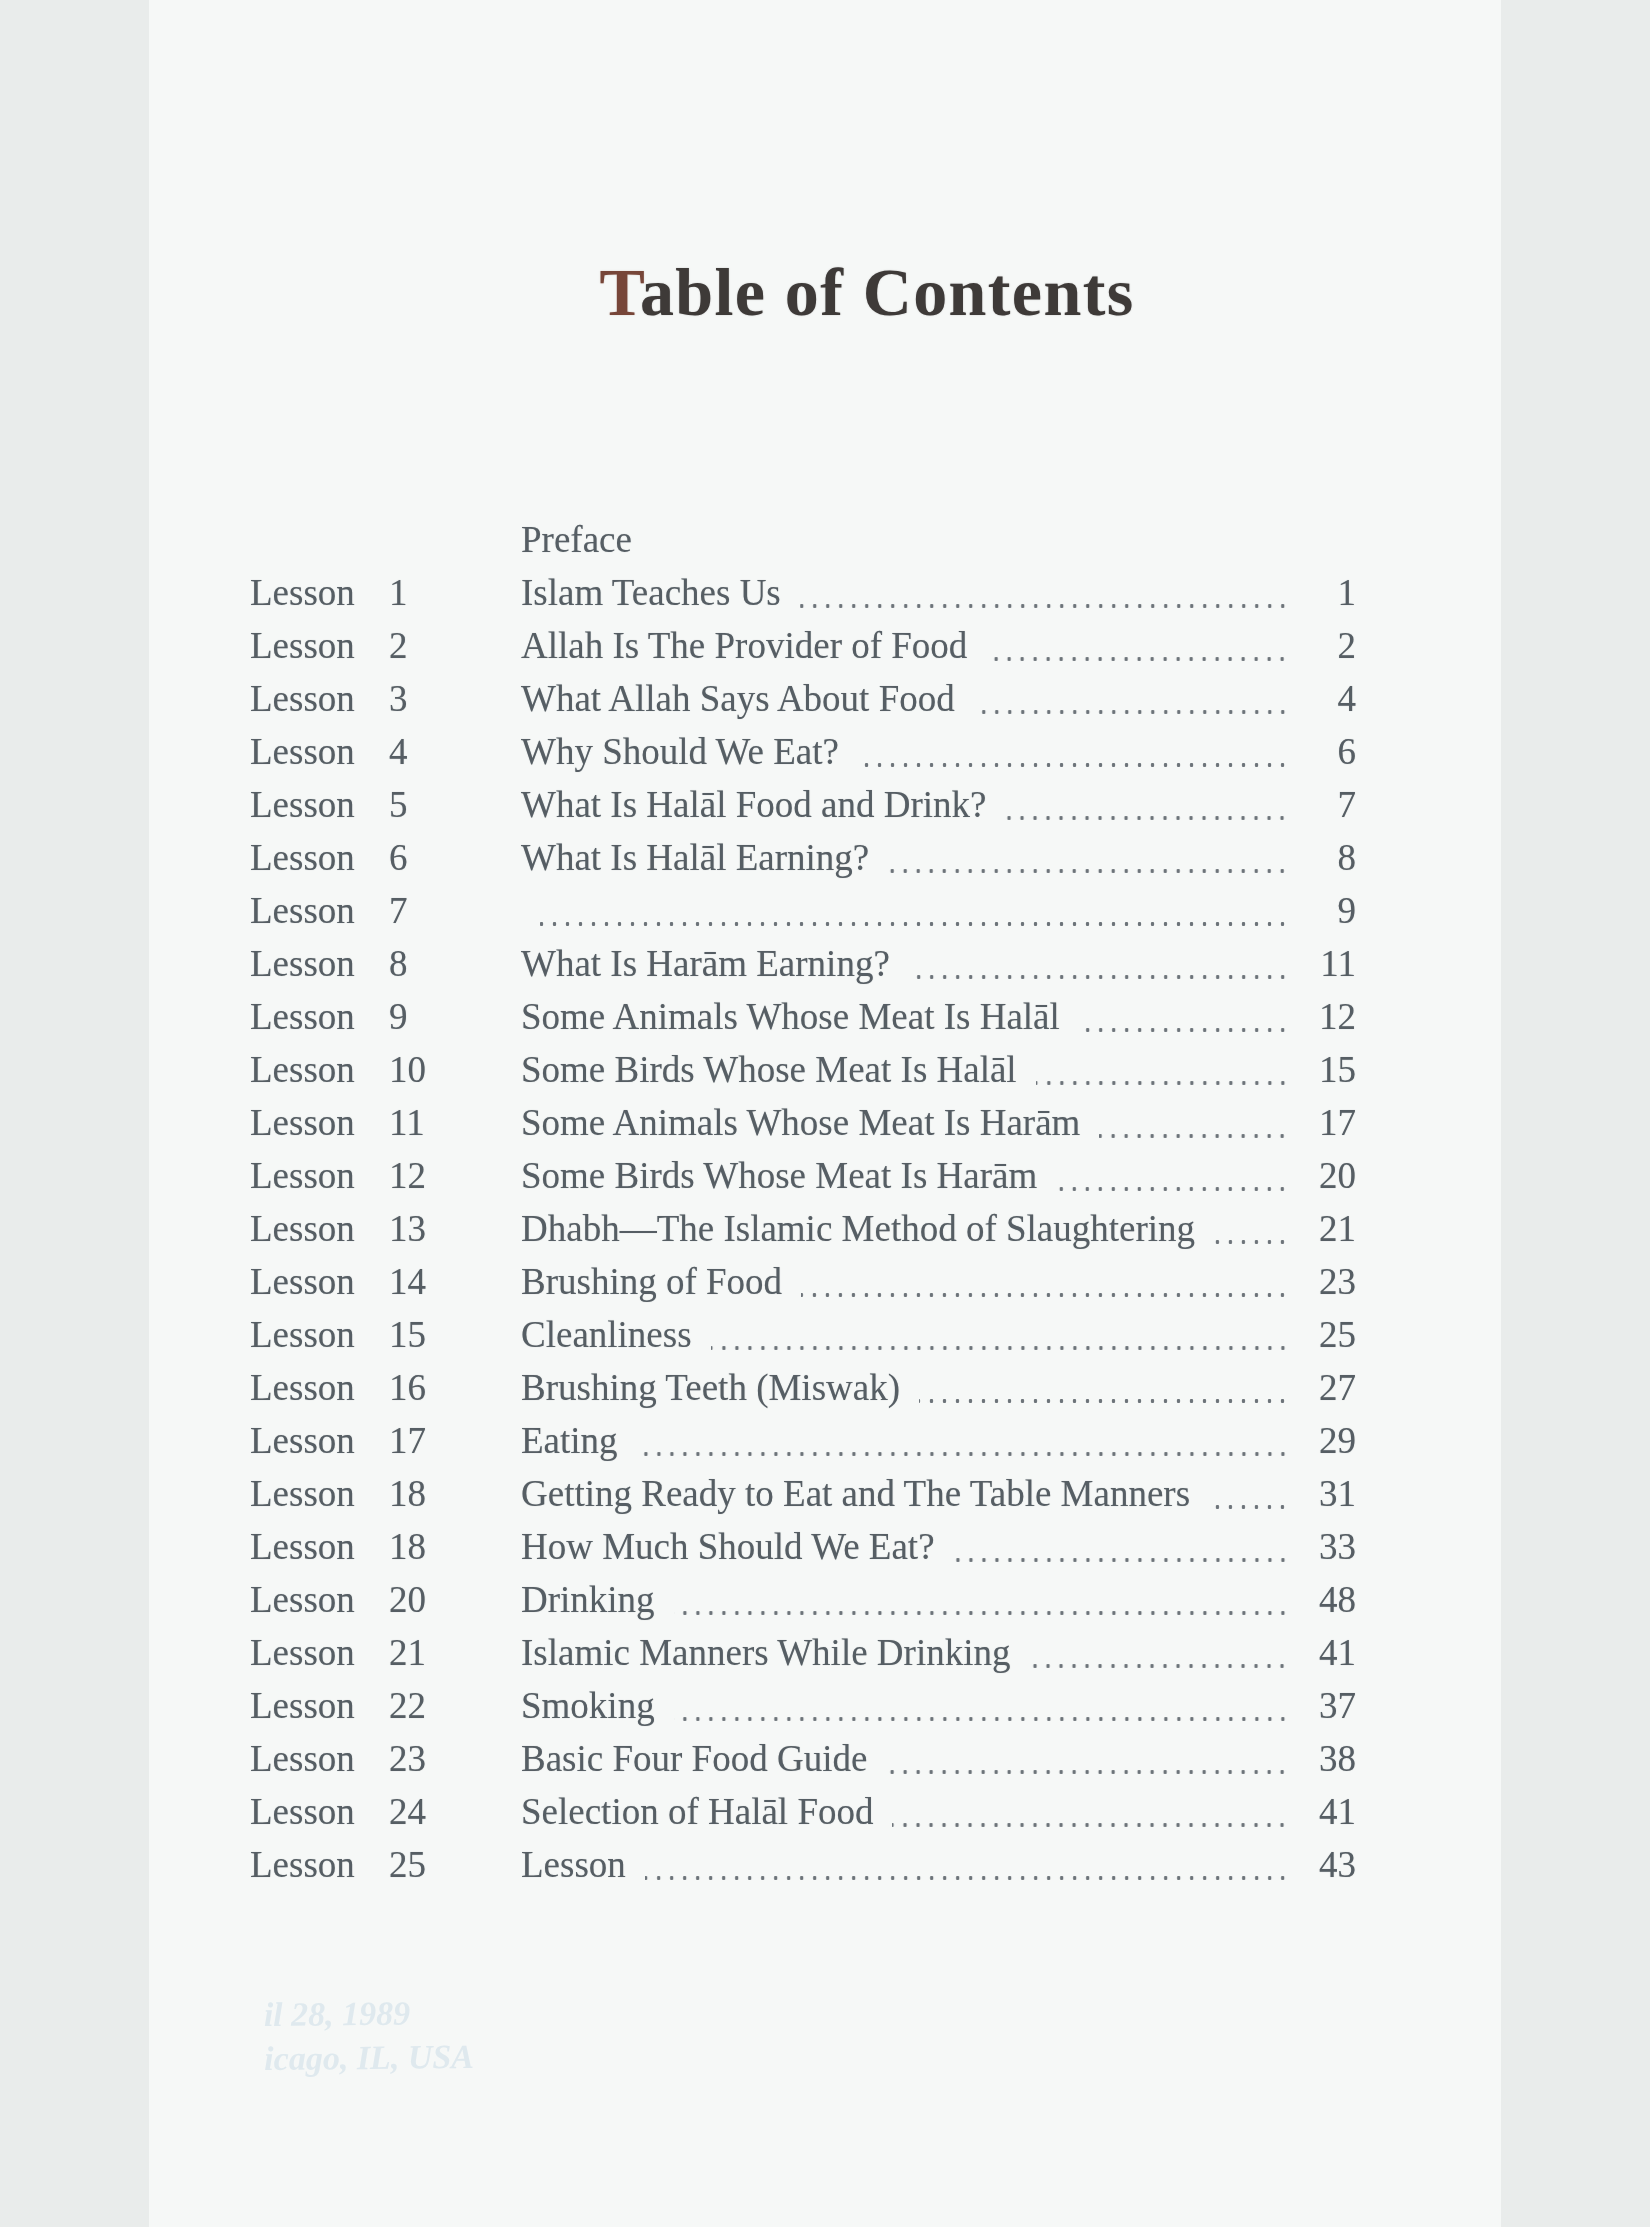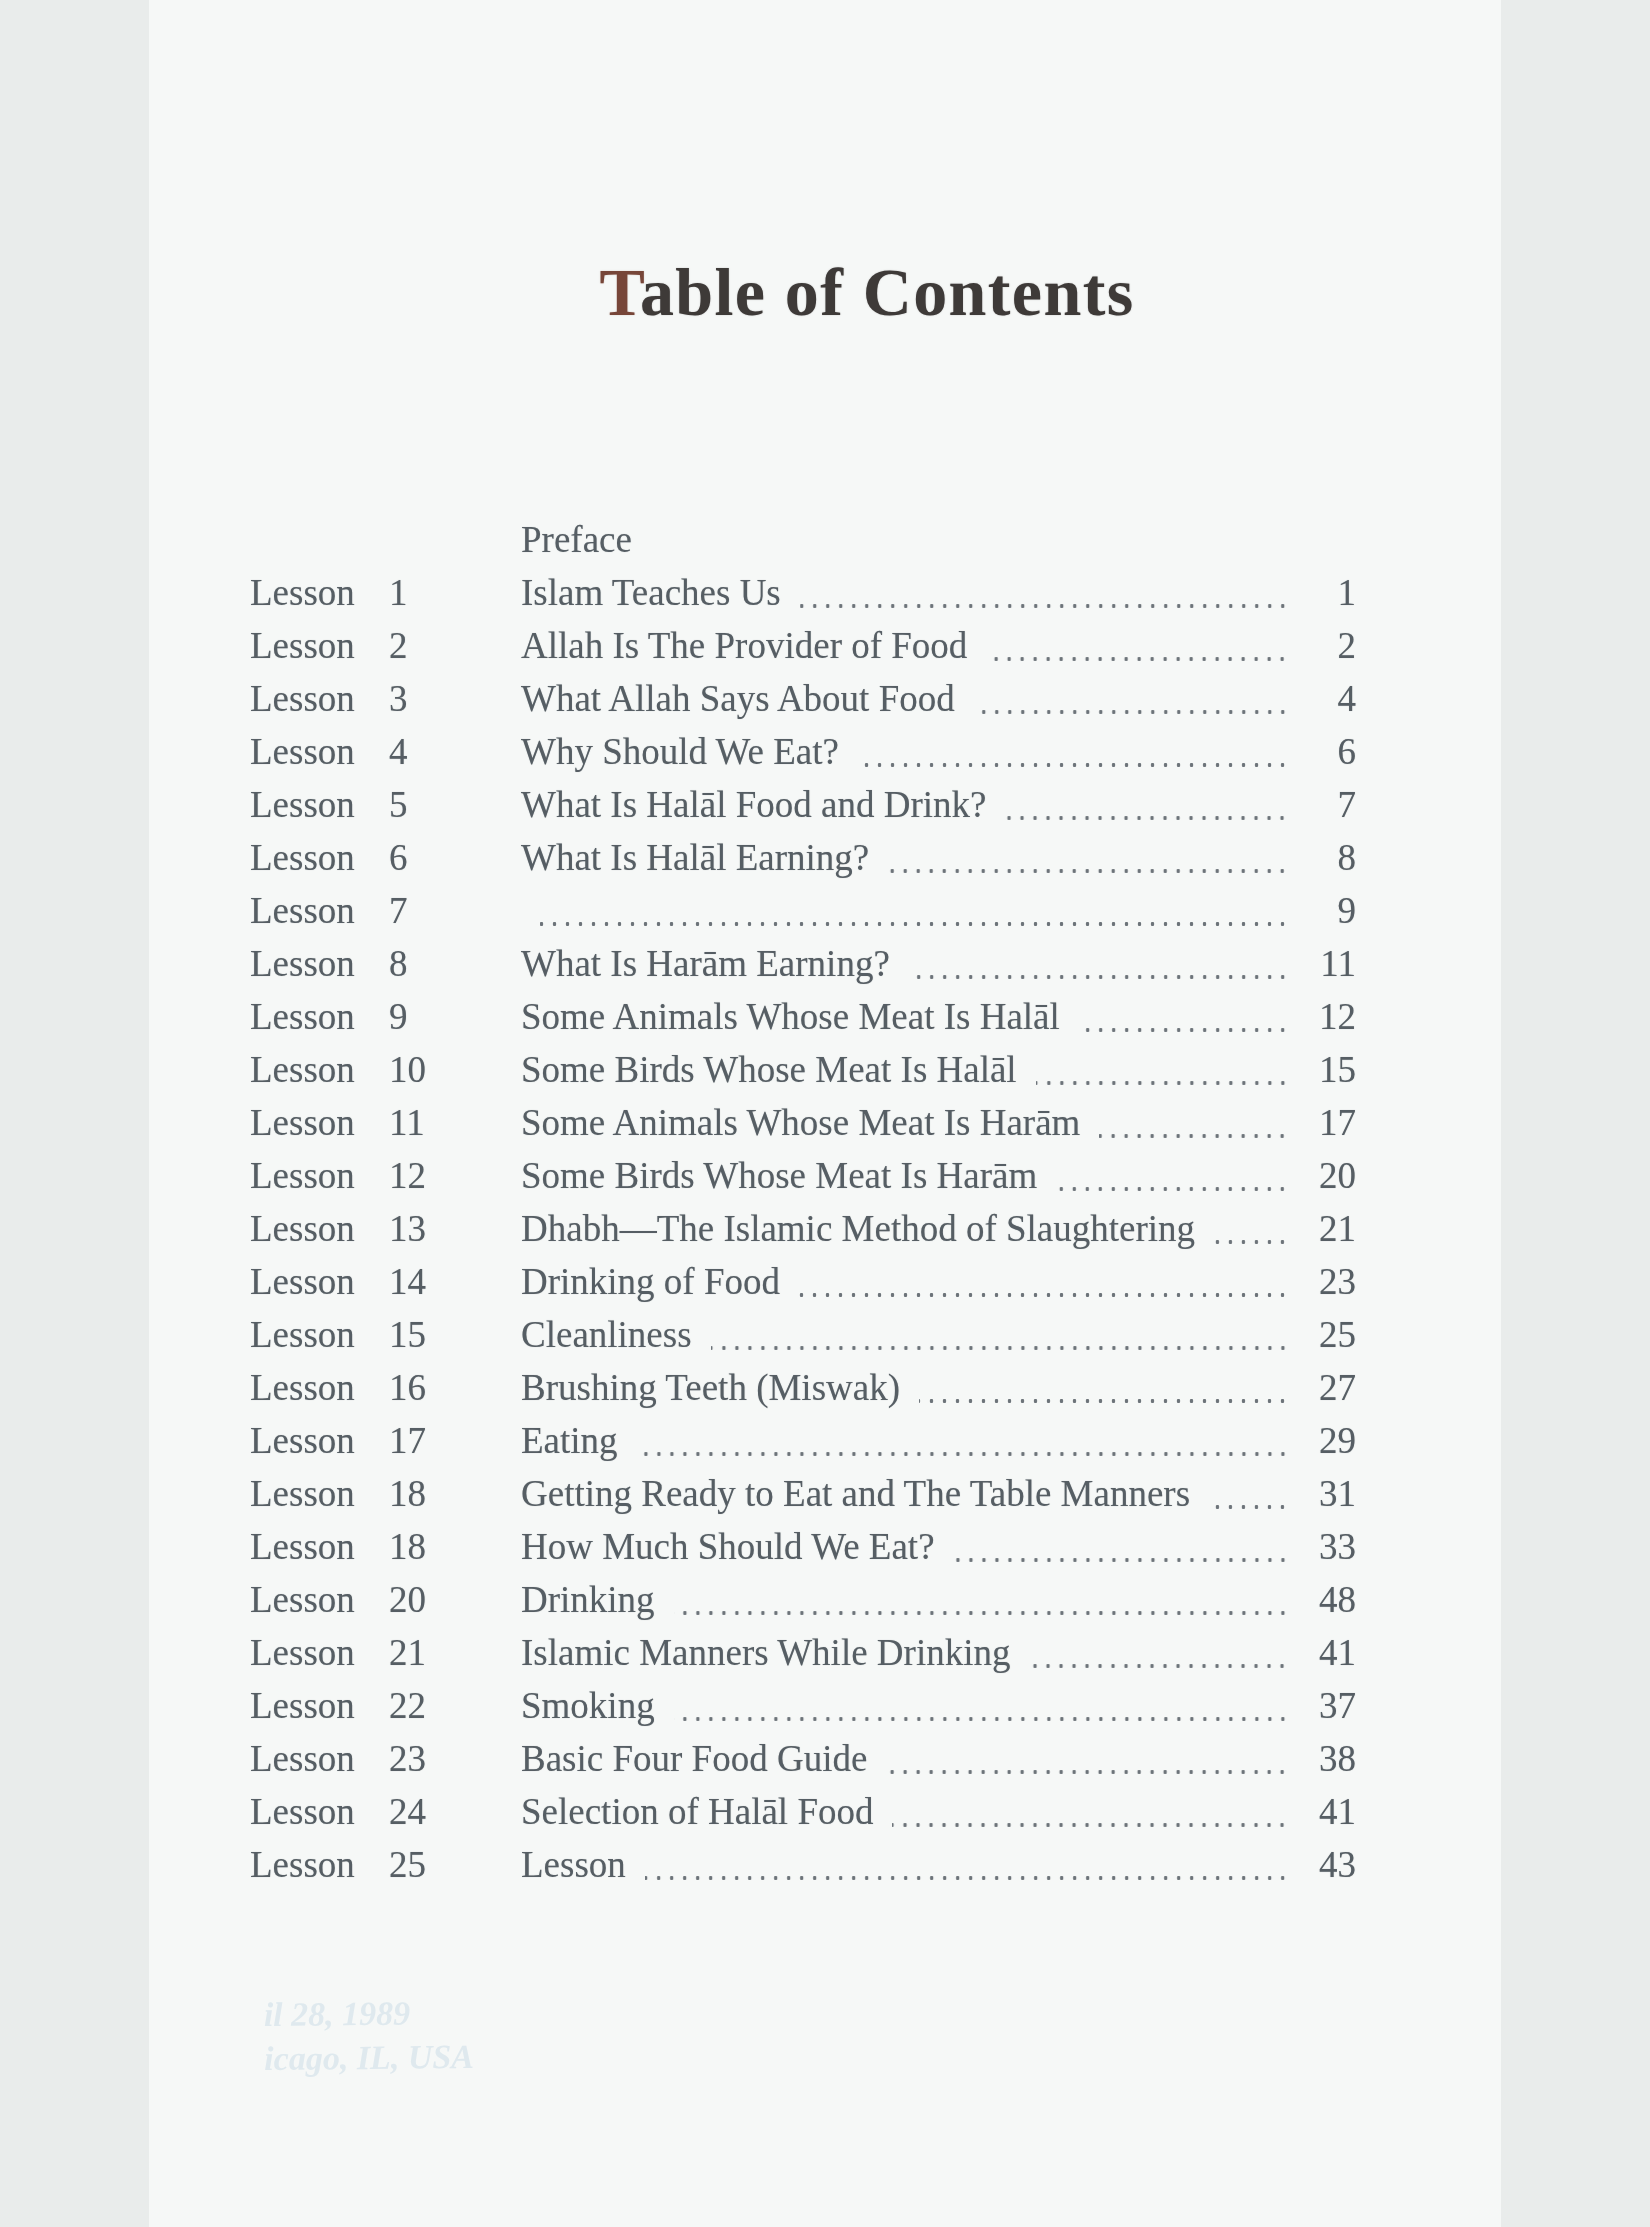--- a/index.html
+++ b/index.html
@@ -189,21 +189,21 @@
       <div class="row">
         <span class="lesson-col">Lesson</span>
         <span class="num-col">13</span>
         <span class="entry-title">Dhabh—The Islamic Method of Slaughtering</span>
         <div class="leader"></div>
         <span class="page-col">21</span>
       </div>
       <div class="row">
         <span class="lesson-col">Lesson</span>
         <span class="num-col">14</span>
-        <span class="entry-title">Drinking of Food</span>
+        <span class="entry-title">Brushing of Food</span>
         <div class="leader"></div>
         <span class="page-col">23</span>
       </div>
       <div class="row">
         <span class="lesson-col">Lesson</span>
         <span class="num-col">15</span>
         <span class="entry-title">Cleanliness</span>
         <div class="leader"></div>
         <span class="page-col">25</span>
       </div>

